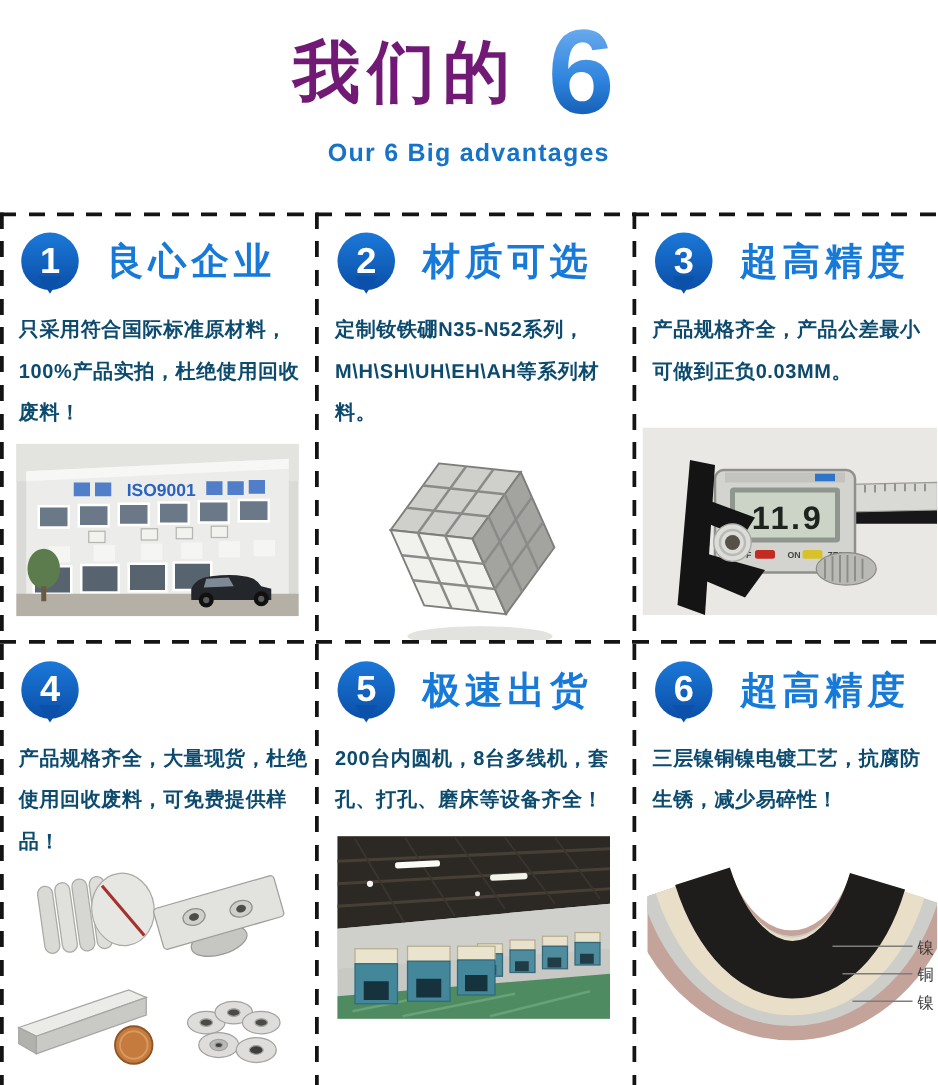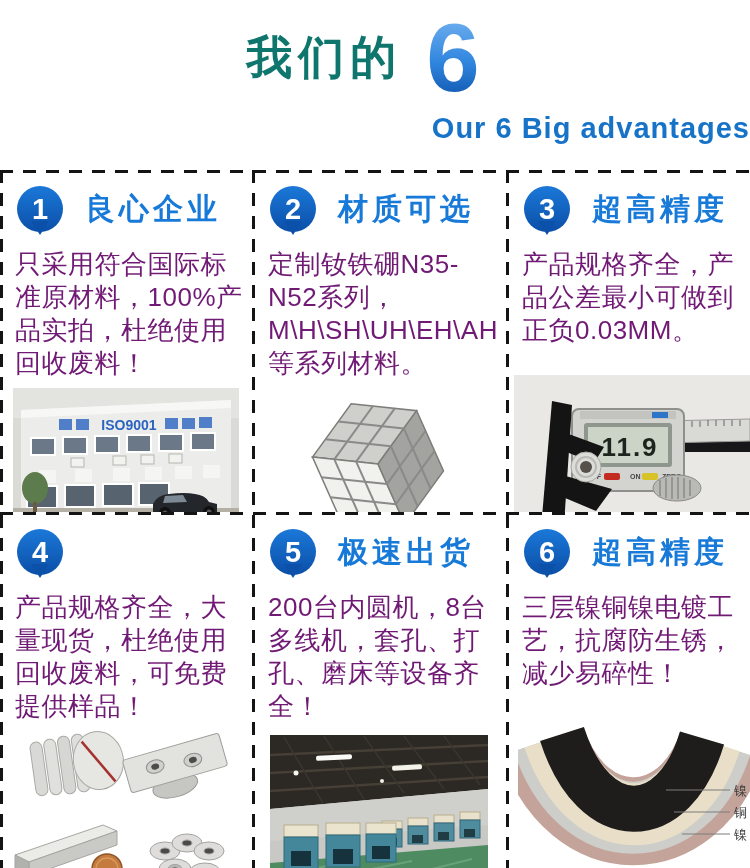--- a/index.html
+++ b/index.html
@@ -1,42 +1,42 @@
 <!DOCTYPE html>
 <html><head>
 <meta charset="utf-8">
 <style>
   html,body{margin:0;padding:0;background:#ffffff;}
   .page{position:relative;width:750px;height:868px;background:#ffffff;overflow:hidden;
         font-family:"Liberation Sans","DejaVu Sans",sans-serif;}
   
   .header{position:absolute;top:0;left:0;width:750px;height:170px;text-align:center;}
   .title-row{display:flex;align-items:center;justify-content:center;padding-top:10px;}
-  .title-cn{font-size:46px;font-weight:bold;color:#0f766e;letter-spacing:6px;}
+  .title-cn{font-size:54px;font-weight:bold;color:#701a75;letter-spacing:6px;}
   .big-six{font-size:96px;font-weight:bold;line-height:1;margin:0 24px;
            background:linear-gradient(180deg,#7ab6f2 0%,#2f85de 55%,#0a4ea6 100%);
            -webkit-background-clip:text;background-clip:text;color:transparent;}
-  .subtitle{margin-top:6px;font-size:29px;font-weight:bold;color:#1773c8;letter-spacing:1px;text-align:right;}
+  .subtitle{margin-top:6px;font-size:20px;font-weight:bold;color:#1773c8;letter-spacing:1px;}
   
   .hline{position:absolute;left:0;width:750px;height:3px;
          background:repeating-linear-gradient(90deg,#141414 0 13px,transparent 13px 23px);}
   .vline{position:absolute;top:170px;height:698px;width:3px;
          background:repeating-linear-gradient(180deg,#141414 0 13px,transparent 13px 23px);}
   
   .cell{position:absolute;overflow:hidden;}
   .cell-head{display:flex;align-items:center;margin:16px 4px 0 14px;}
   .pin{position:relative;width:46px;height:46px;flex:0 0 46px;border-radius:50%;
        background:linear-gradient(180deg,#1b78d8,#0b4fa8);
        display:flex;align-items:center;justify-content:center;
        color:#fff;font-size:29px;font-weight:bold;}
   .pin::after{content:"";position:absolute;left:50%;bottom:-12px;transform:translateX(-50%);
        width:0;height:0;border:9px solid transparent;border-top:14px solid #0b50a9;}
   .cell-title{margin-left:22px;font-size:30px;font-weight:bold;color:#1779d8;letter-spacing:4px;font-family:Liberation Mono, monospace;}
-  .cell-body{margin:16px 6px 0 12px;font-size:26px;line-height:33px;
-             color:#701a75;font-weight:400;letter-spacing:.5px;}
+  .cell-body{margin:16px 6px 0 12px;font-size:16px;line-height:33px;
+             color:#0c4a6e;font-weight:700;letter-spacing:.5px;}
   .photo{display:block;}
   .p1{margin:8px 0 0 10px;}
   .p2{margin:0 0 0 4px;}
   .p3{margin:28px 0 0 4px;}
   .p4{margin:0 0 0 4px;}
   .p5{margin:6px 0 0 6px;}
   .p6{margin:8px 0 0 8px;}
   svg text{font-family:"Liberation Sans","DejaVu Sans",sans-serif;}
 </style>
 </head>

